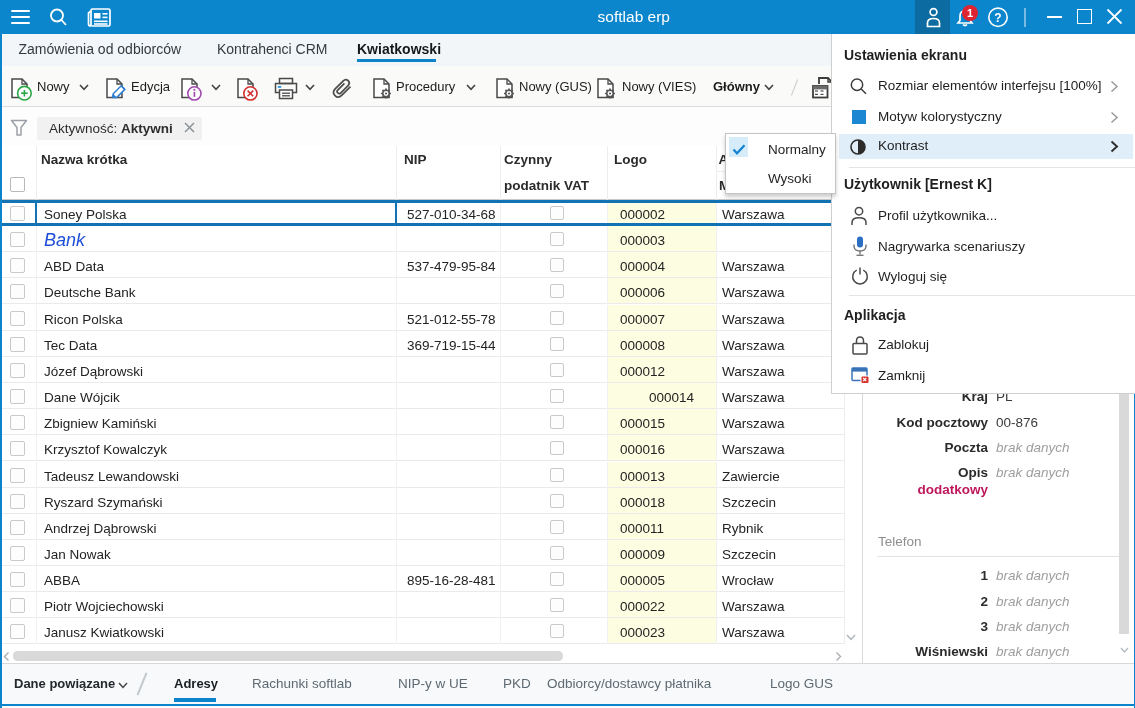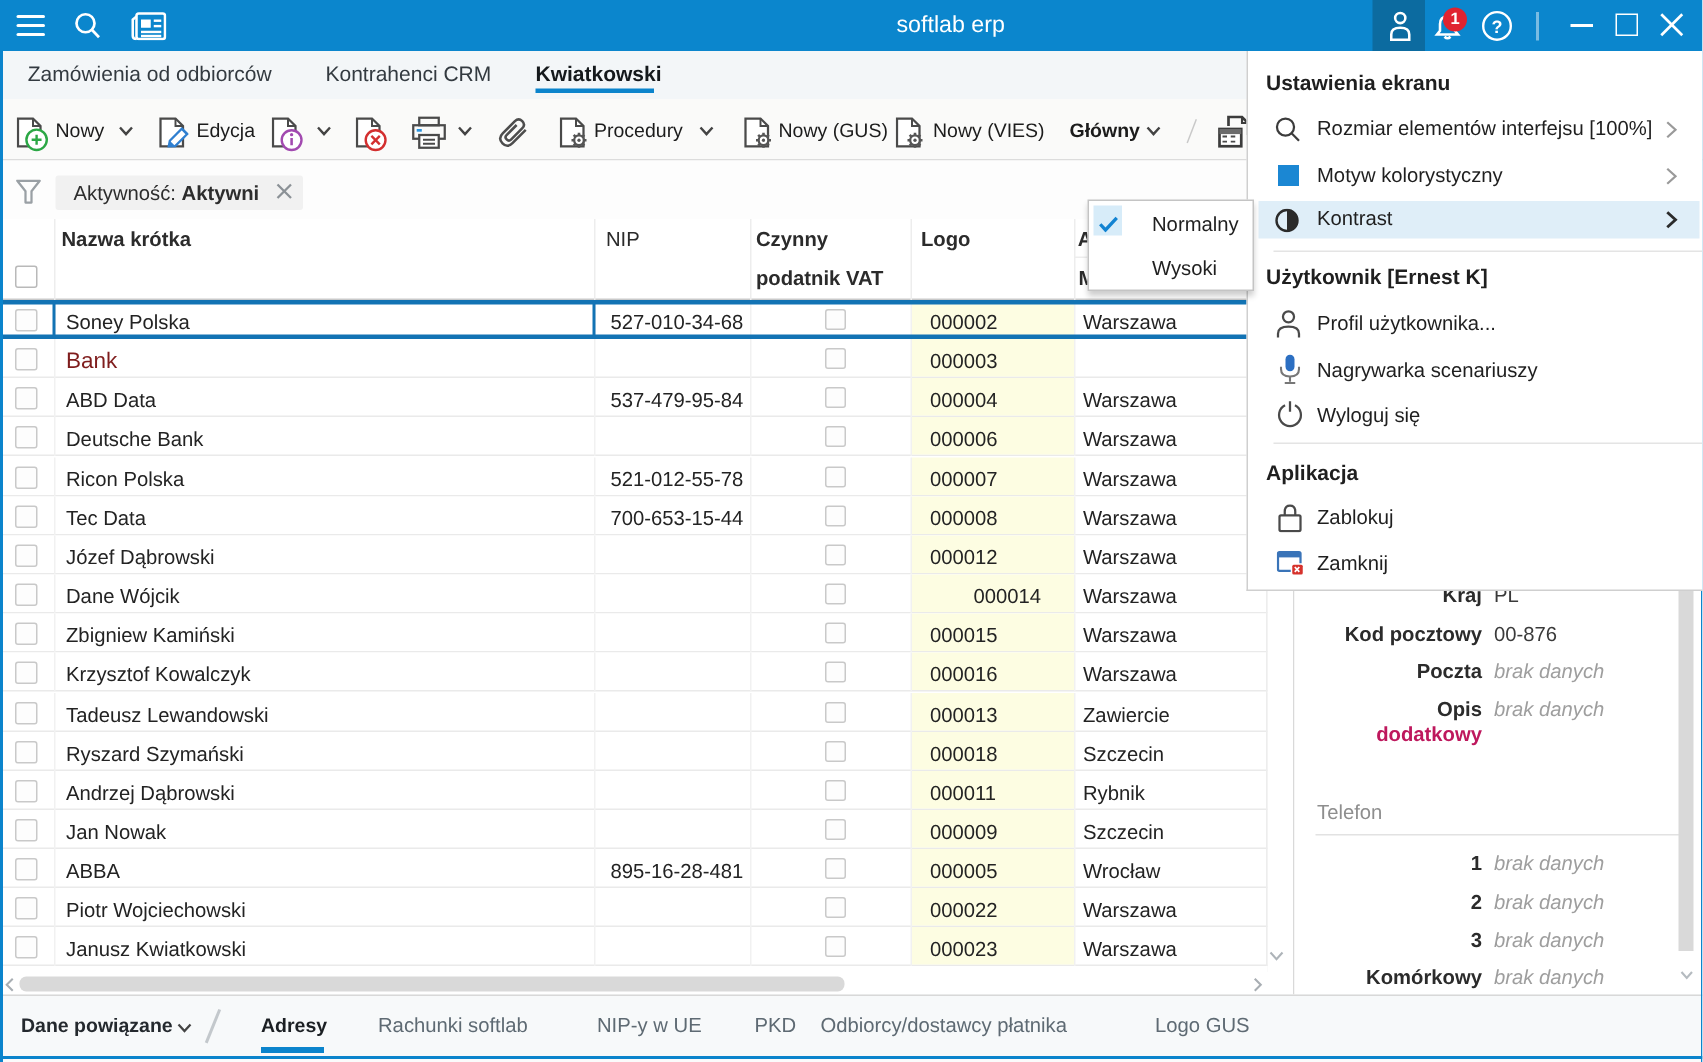--- a/index.html
+++ b/index.html
@@ -229,21 +229,21 @@
     </svg>
   </div>
 <div class="abs" style="left:0;top:146px;width:845px;height:54px;background:#fff;border-bottom:1px solid #c9c9c9;"></div>
 <div class="abs" style="left:35.5px;top:146px;width:1px;height:54px;background:#ededed;"></div>
 <div class="abs" style="left:396px;top:146px;width:1px;height:54px;background:#ededed;"></div>
 <div class="abs" style="left:500px;top:146px;width:1px;height:54px;background:#ededed;"></div>
 <div class="abs" style="left:607px;top:146px;width:1px;height:54px;background:#ededed;"></div>
 <div class="abs" style="left:716px;top:146px;width:1px;height:54px;background:#ededed;"></div>
 <div class="abs" style="left:844px;top:146px;width:1px;height:54px;background:#ededed;"></div>
 <div class="abs" style="left:41px;top:152px;font-size:13.5px;font-weight:700;color:#2b2b2b;">Nazwa krótka</div>
-<div class="abs" style="left:404px;top:152px;font-size:13.5px;font-weight:400;color:#2b2b2b;">NIP</div>
+<div class="abs" style="left:404px;top:152px;font-size:13.5px;font-weight:700;color:#2b2b2b;">NIP</div>
 <div class="abs" style="left:504px;top:152px;font-size:13.5px;font-weight:700;color:#2b2b2b;">Czynny</div>
 <div class="abs" style="left:504px;top:178px;font-size:13.5px;font-weight:700;color:#2b2b2b;">podatnik VAT</div>
 <div class="abs" style="left:614px;top:152px;font-size:13.5px;font-weight:700;color:#2b2b2b;">Logo</div>
 <div class="abs" style="left:718.5px;top:152px;font-size:13.5px;font-weight:700;color:#2b2b2b;">Adres</div>
 <div class="abs" style="left:719px;top:178px;font-size:13.5px;font-weight:700;color:#2b2b2b;">Miasto</div>
 <div class="abs" style="left:716px;top:171px;width:128px;height:1px;background:#ededed;"></div>
 <div class="abs" style="left:10px;top:177px;width:15px;height:15px;border:1px solid #b9b9b9;background:#fff;border-radius:2px;"></div>
 <div class="abs" style="left:0;top:200.0px;width:845px;height:26.1px;background:#fff;border-bottom:1px solid #eaeaea;"></div>
 <div class="abs" style="left:35.5px;top:200.0px;width:1px;height:26.1px;background:#f1f1f1;"></div>
 <div class="abs" style="left:396px;top:200.0px;width:1px;height:26.1px;background:#f1f1f1;"></div>
@@ -265,21 +265,21 @@
 <div class="abs" style="left:0;top:226.2px;width:845px;height:26.1px;background:#fff;border-bottom:1px solid #eaeaea;"></div>
 <div class="abs" style="left:35.5px;top:226.2px;width:1px;height:26.1px;background:#f1f1f1;"></div>
 <div class="abs" style="left:396px;top:226.2px;width:1px;height:26.1px;background:#f1f1f1;"></div>
 <div class="abs" style="left:500px;top:226.2px;width:1px;height:26.1px;background:#f1f1f1;"></div>
 <div class="abs" style="left:607px;top:226.2px;width:1px;height:26.1px;background:#f1f1f1;"></div>
 <div class="abs" style="left:716px;top:226.2px;width:1px;height:26.1px;background:#f1f1f1;"></div>
 <div class="abs" style="left:844px;top:226.2px;width:1px;height:26.1px;background:#f1f1f1;"></div>
 <div class="abs" style="left:608px;top:226.2px;width:108px;height:25.1px;background:#fdfde2;"></div>
 <div class="abs" style="left:10px;top:232.2px;width:15px;height:15px;border:1px solid #c9c9c9;background:#fdfdfd;border-radius:2px;"></div>
 <div class="abs" style="left:550px;top:232.2px;width:14px;height:14px;border:1px solid #c9c9c9;background:#fdfdfd;border-radius:2px;"></div>
-<div class="abs" style="left:44px;top:226.2px;height:26.1px;line-height:29.1px;font-size:15px;color:#7f1d1d;white-space:nowrap;">Bank</div>
+<div class="abs" style="left:44px;top:226.2px;height:26.1px;line-height:29.1px;font-size:18px;color:#1d4ed8;white-space:nowrap;font-style:italic;">Bank</div>
 <div class="abs" style="left:620px;top:226.2px;height:26.1px;line-height:29.1px;font-size:13.5px;color:#232323;white-space:nowrap;">000003</div>
 <div class="abs" style="left:0;top:252.3px;width:845px;height:26.1px;background:#fff;border-bottom:1px solid #eaeaea;"></div>
 <div class="abs" style="left:35.5px;top:252.3px;width:1px;height:26.1px;background:#f1f1f1;"></div>
 <div class="abs" style="left:396px;top:252.3px;width:1px;height:26.1px;background:#f1f1f1;"></div>
 <div class="abs" style="left:500px;top:252.3px;width:1px;height:26.1px;background:#f1f1f1;"></div>
 <div class="abs" style="left:607px;top:252.3px;width:1px;height:26.1px;background:#f1f1f1;"></div>
 <div class="abs" style="left:716px;top:252.3px;width:1px;height:26.1px;background:#f1f1f1;"></div>
 <div class="abs" style="left:844px;top:252.3px;width:1px;height:26.1px;background:#f1f1f1;"></div>
 <div class="abs" style="left:608px;top:252.3px;width:108px;height:25.1px;background:#fdfde2;"></div>
 <div class="abs" style="left:10px;top:258.3px;width:15px;height:15px;border:1px solid #c9c9c9;background:#fdfdfd;border-radius:2px;"></div>
@@ -319,21 +319,21 @@
 <div class="abs" style="left:35.5px;top:330.8px;width:1px;height:26.1px;background:#f1f1f1;"></div>
 <div class="abs" style="left:396px;top:330.8px;width:1px;height:26.1px;background:#f1f1f1;"></div>
 <div class="abs" style="left:500px;top:330.8px;width:1px;height:26.1px;background:#f1f1f1;"></div>
 <div class="abs" style="left:607px;top:330.8px;width:1px;height:26.1px;background:#f1f1f1;"></div>
 <div class="abs" style="left:716px;top:330.8px;width:1px;height:26.1px;background:#f1f1f1;"></div>
 <div class="abs" style="left:844px;top:330.8px;width:1px;height:26.1px;background:#f1f1f1;"></div>
 <div class="abs" style="left:608px;top:330.8px;width:108px;height:25.1px;background:#fdfde2;"></div>
 <div class="abs" style="left:10px;top:336.8px;width:15px;height:15px;border:1px solid #c9c9c9;background:#fdfdfd;border-radius:2px;"></div>
 <div class="abs" style="left:550px;top:336.8px;width:14px;height:14px;border:1px solid #c9c9c9;background:#fdfdfd;border-radius:2px;"></div>
 <div class="abs" style="left:44px;top:330.8px;height:26.1px;line-height:29.1px;font-size:13.5px;color:#232323;white-space:nowrap;">Tec Data</div>
-<div class="abs" style="left:407px;top:330.8px;height:26.1px;line-height:29.1px;font-size:13.5px;color:#232323;white-space:nowrap;">700-653-15-44</div>
+<div class="abs" style="left:407px;top:330.8px;height:26.1px;line-height:29.1px;font-size:13.5px;color:#232323;white-space:nowrap;">369-719-15-44</div>
 <div class="abs" style="left:620px;top:330.8px;height:26.1px;line-height:29.1px;font-size:13.5px;color:#232323;white-space:nowrap;">000008</div>
 <div class="abs" style="left:722px;top:330.8px;height:26.1px;line-height:29.1px;font-size:13.5px;color:#232323;white-space:nowrap;">Warszawa</div>
 <div class="abs" style="left:0;top:356.9px;width:845px;height:26.1px;background:#fff;border-bottom:1px solid #eaeaea;"></div>
 <div class="abs" style="left:35.5px;top:356.9px;width:1px;height:26.1px;background:#f1f1f1;"></div>
 <div class="abs" style="left:396px;top:356.9px;width:1px;height:26.1px;background:#f1f1f1;"></div>
 <div class="abs" style="left:500px;top:356.9px;width:1px;height:26.1px;background:#f1f1f1;"></div>
 <div class="abs" style="left:607px;top:356.9px;width:1px;height:26.1px;background:#f1f1f1;"></div>
 <div class="abs" style="left:716px;top:356.9px;width:1px;height:26.1px;background:#f1f1f1;"></div>
 <div class="abs" style="left:844px;top:356.9px;width:1px;height:26.1px;background:#f1f1f1;"></div>
 <div class="abs" style="left:608px;top:356.9px;width:108px;height:25.1px;background:#fdfde2;"></div>
@@ -506,21 +506,21 @@
 <div class="abs" style="left:863px;top:479.5px;width:125px;height:20px;line-height:20px;text-align:right;font-size:13.5px;font-weight:700;color:#be185d;">dodatkowy</div>
 <div class="abs" style="left:996px;top:463.0px;height:20px;line-height:20px;font-size:13.5px;font-style:italic;color:#9e9e9e;">brak danych</div>
 <div class="abs" style="left:878px;top:534px;font-size:13.5px;color:#8e8e8e;">Telefon</div>
 <div class="abs" style="left:877px;top:556px;width:250px;height:1px;background:#e2e2e2;"></div>
 <div class="abs" style="left:863px;top:566.0px;width:125px;height:20px;line-height:20px;text-align:right;font-size:13.5px;font-weight:700;color:#2b2b2b;">1</div>
 <div class="abs" style="left:996px;top:566.0px;height:20px;line-height:20px;font-size:13.5px;font-style:italic;color:#9e9e9e;">brak danych</div>
 <div class="abs" style="left:863px;top:591.5px;width:125px;height:20px;line-height:20px;text-align:right;font-size:13.5px;font-weight:700;color:#2b2b2b;">2</div>
 <div class="abs" style="left:996px;top:591.5px;height:20px;line-height:20px;font-size:13.5px;font-style:italic;color:#9e9e9e;">brak danych</div>
 <div class="abs" style="left:863px;top:617.0px;width:125px;height:20px;line-height:20px;text-align:right;font-size:13.5px;font-weight:700;color:#2b2b2b;">3</div>
 <div class="abs" style="left:996px;top:617.0px;height:20px;line-height:20px;font-size:13.5px;font-style:italic;color:#9e9e9e;">brak danych</div>
-<div class="abs" style="left:863px;top:641.5px;width:125px;height:20px;line-height:20px;text-align:right;font-size:13.5px;font-weight:700;color:#2b2b2b;">Komórkowy</div>
+<div class="abs" style="left:863px;top:641.5px;width:125px;height:20px;line-height:20px;text-align:right;font-size:13.5px;font-weight:700;color:#2b2b2b;">Wiśniewski</div>
 <div class="abs" style="left:996px;top:641.5px;height:20px;line-height:20px;font-size:13.5px;font-style:italic;color:#9e9e9e;">brak danych</div>
 <div class="abs" style="left:1119px;top:394px;width:10px;height:240px;background:#d9d9d9;"></div>
 <div class="abs" style="left:1119px;top:646px;">
     <svg width="11" height="10" viewBox="0 0 11 10">
       <path d="M2 2 L5.5 6 L9 2" fill="none" stroke="#b5bbc0" stroke-width="1.4"></path>
     </svg>
   </div>
 <div class="abs" style="left:0;top:663px;width:1135px;height:42px;background:#f7f9fa;border-top:1px solid #d8d8d8;"></div>
 <div class="abs" style="left:14px;top:663px;height:42px;line-height:42px;font-size:13px;color:#24292e;font-weight:700;white-space:nowrap;">Dane powiązane</div>
 <div class="abs" style="left:118px;top:682px;">

